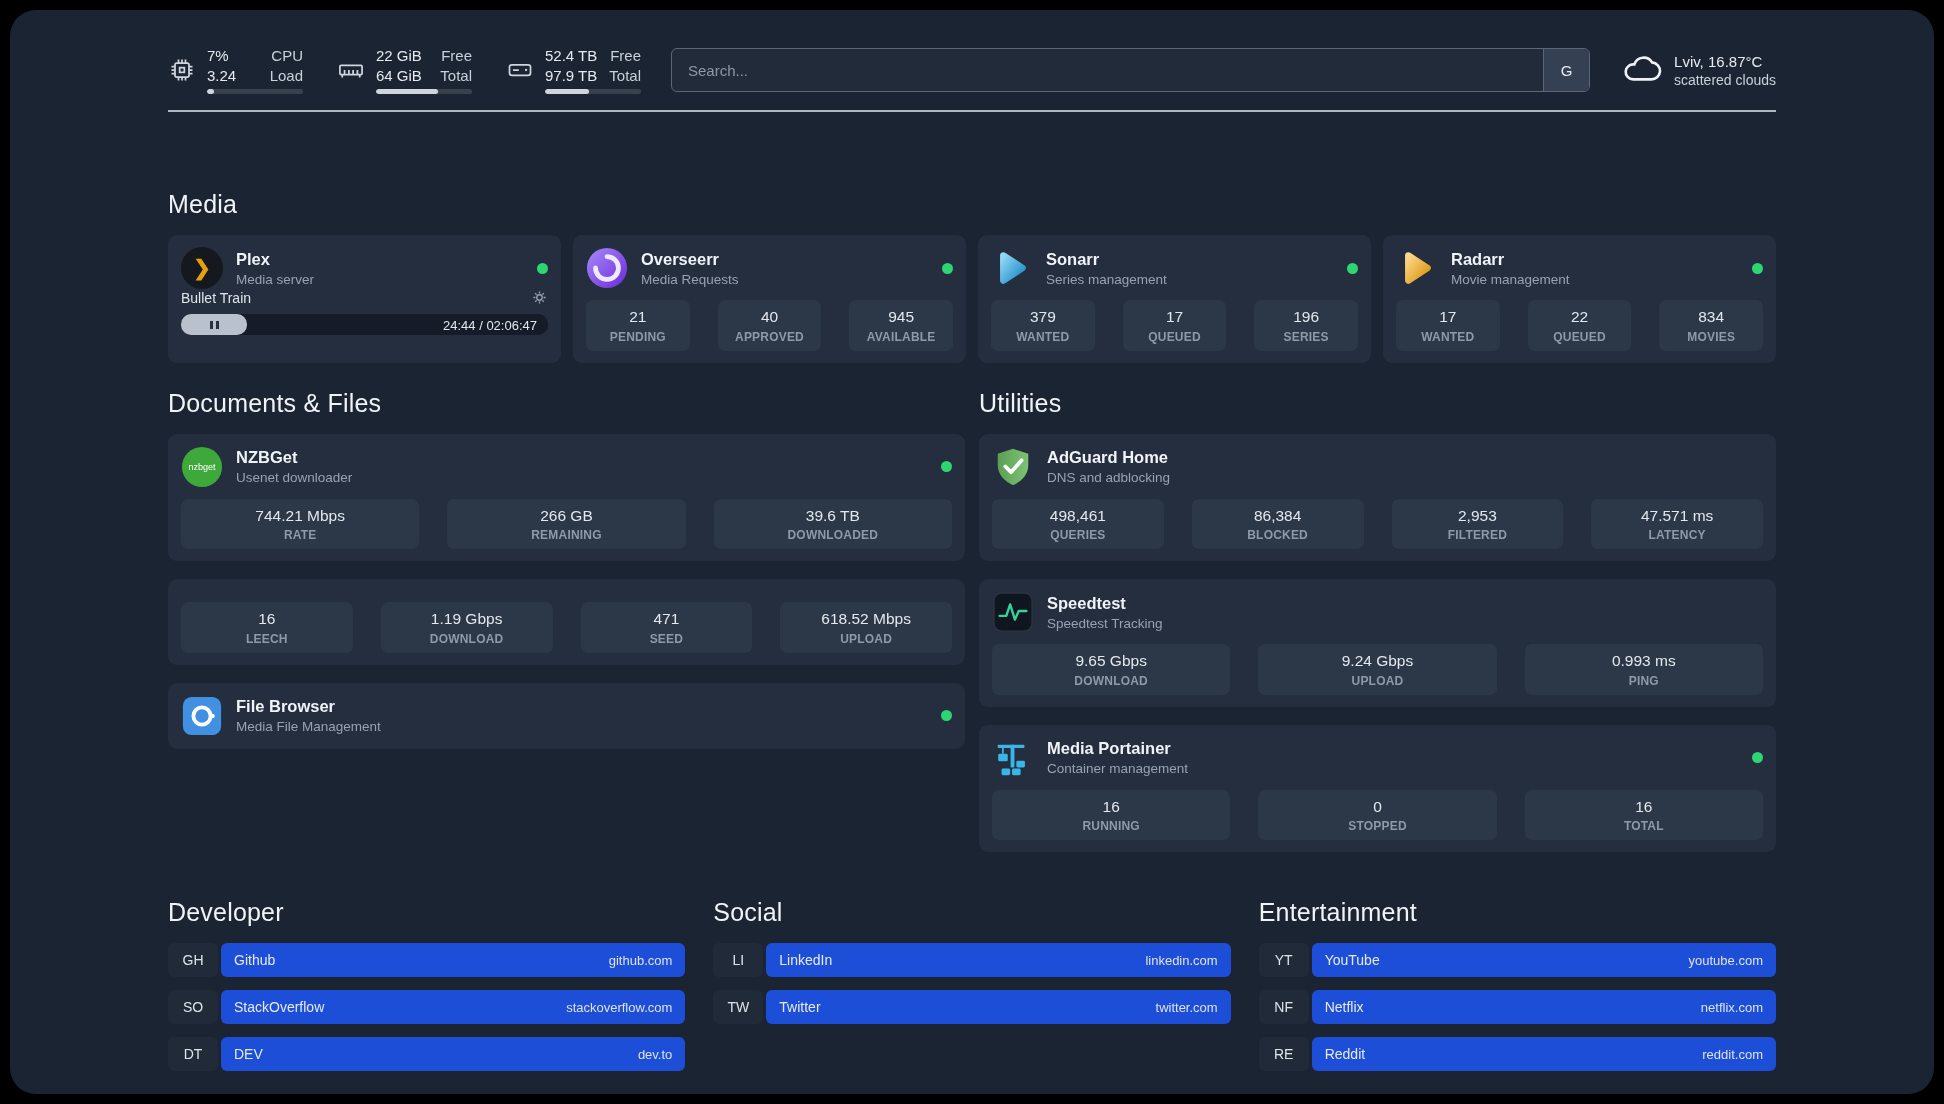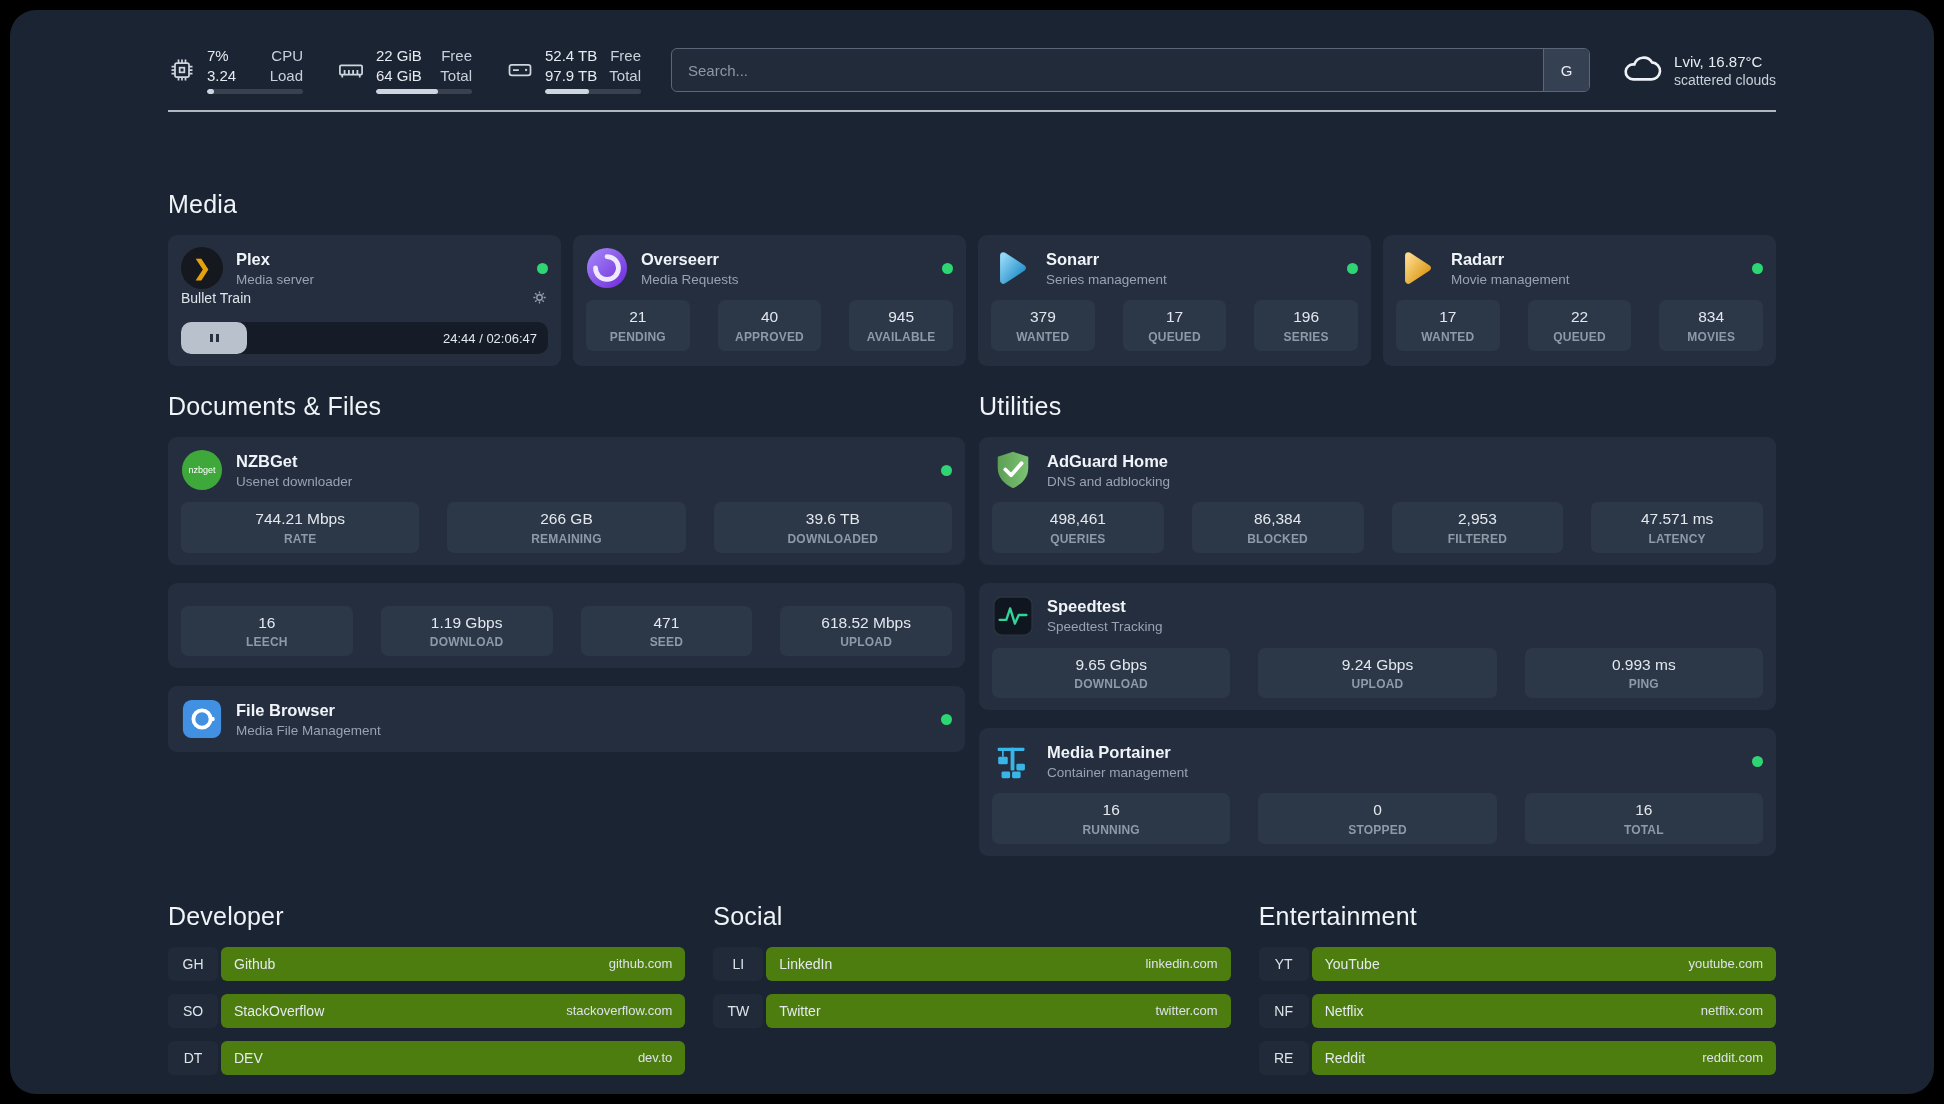--- a/index.html
+++ b/index.html
@@ -60,42 +60,42 @@
   .stats { display: flex; gap: 28px; margin-top: 11px; }
   .stat { flex: 1; background: #2c3748; border-radius: 7px; text-align: center; padding: 8px 4px 7px; min-width: 0; }
   .stat-val { font-size: 15.5px; color: #e3e8ee; line-height: 1.2; white-space: nowrap; }
   .stat-lab { font-size: 12px; font-weight: 700; color: #8f99a8; margin-top: 3px; letter-spacing: .2px; white-space: nowrap; }
 
   
   .plex-now { display: flex; align-items: center; }
   .np-title { font-size: 14px; color: #dfe4ea; }
   .gear { margin-left: auto; color: #97a1b0; display: flex; }
   .gear svg { width: 17px; height: 17px; }
-  .plex-bar { position: relative; margin-top: 16px; height: 32px; background: #161c27; border-radius: 10px; }
+  .plex-bar { position: relative; margin-top: 8px; height: 21px; background: #161c27; border-radius: 10px; }
   .plex-fill {
     position: absolute; left: 0; top: 0; bottom: 0; background: #b9c1cc; border-radius: 10px;
     display: flex; align-items: center; justify-content: center; gap: 3px; min-width: 34px;
   }
   .pause-bar { width: 3px; height: 8px; background: #2a3140; }
   .plex-time { position: absolute; right: 11px; top: 50%; transform: translateY(-50%); font-size: 13px; color: #e3e8ee; }
 
   .cols { display: grid; grid-template-columns: 1fr 1fr; gap: 14px; margin-top: 26px; align-items: start; }
   .cols h2 { margin-bottom: 16px; }
   .col .card + .card { margin-top: 18px; }
 
   
   .bookmarks { display: grid; grid-template-columns: 1fr 1fr 1fr; gap: 28px; margin-top: 46px; }
   .bookmarks h2 { margin-bottom: 16px; }
   .bm-row { display: flex; gap: 3px; height: 34px; margin-top: 13px; cursor: pointer; }
   .bm-row:first-of-type { margin-top: 0; }
   .bm-abbr {
     width: 50px; flex: none; background: #212a38; border-radius: 6px;
     display: flex; align-items: center; justify-content: center; font-size: 14px; color: #dfe4ea;
   }
-  .bm-pill { flex: 1; background: #4d7c0f; border-radius: 6px; display: flex; align-items: center; padding: 0 13px; min-width: 0; }
+  .bm-pill { flex: 1; background: #1d4ed8; border-radius: 6px; display: flex; align-items: center; padding: 0 13px; min-width: 0; }
   .bm-name { font-size: 14px; color: #e6eaf0; white-space: nowrap; }
   .bm-url { margin-left: auto; font-size: 13px; color: #dde2e9; white-space: nowrap; }
 
   .plex-badge {
     width: 42px; height: 42px; border-radius: 50%; background: #15181e;
     display: flex; align-items: center; justify-content: center;
     color: #e5a00d; font-size: 21px; font-weight: 700;
   }
 </style>
 </head>

